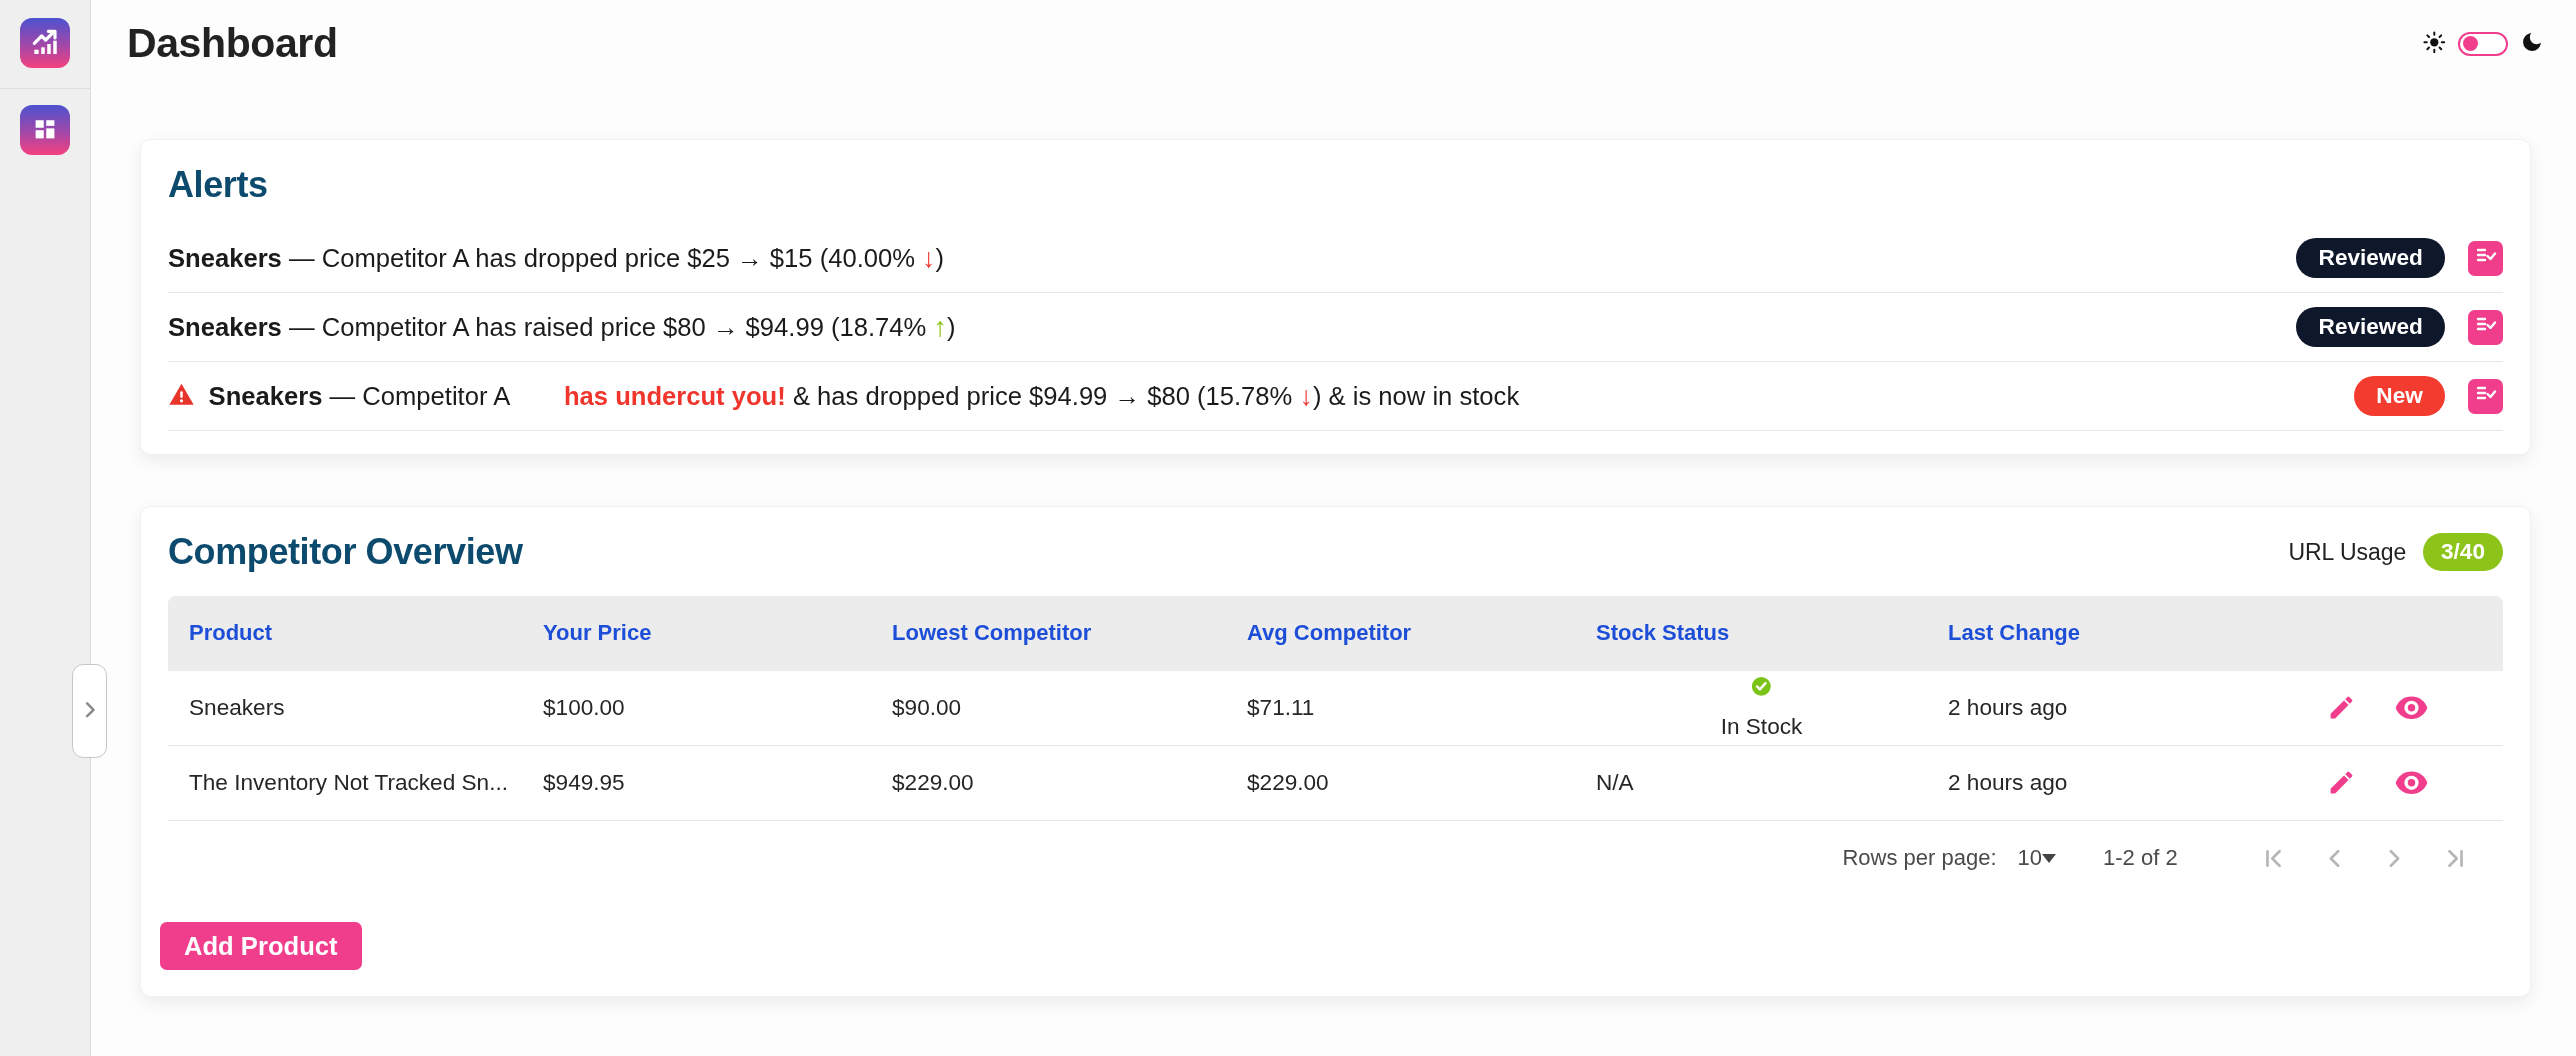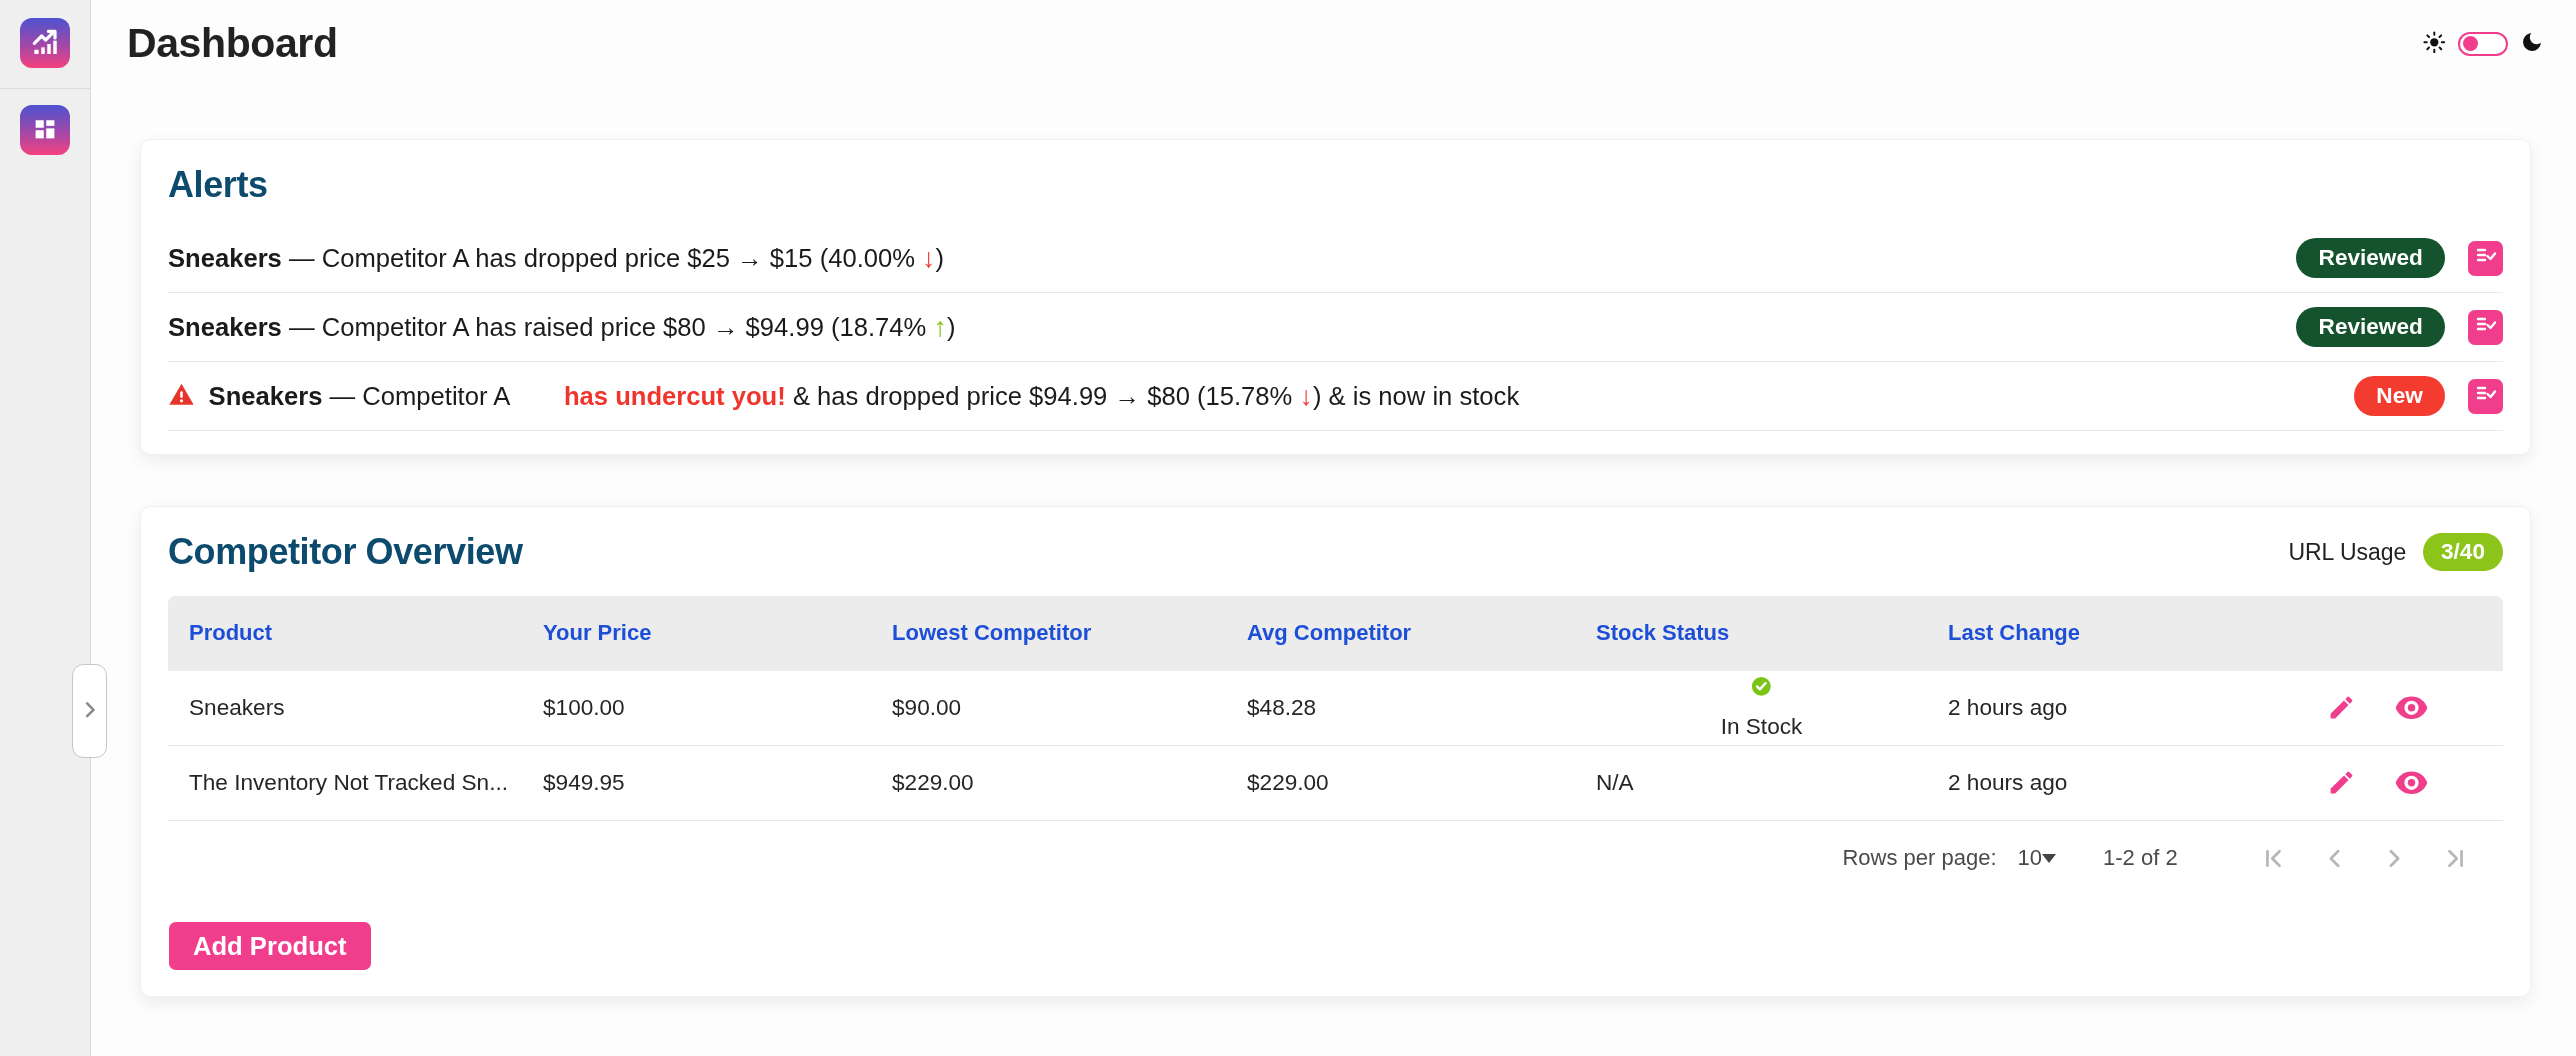--- a/index.html
+++ b/index.html
@@ -28,21 +28,21 @@
   
   .alert-list { margin-top:18px; }
   .alert-row { height:69px; display:flex; align-items:center; border-bottom:1.5px solid #e8e8e8; font-size:25.6px; color:#1b1b1b; }
   .alert-text { flex:1; white-space:nowrap; overflow:hidden; }
   .alert-text b { font-weight:700; }
   .arrow-down { color:#ef3b33; font-size:27px; }
   .arrow-up { color:#8cc41a; font-size:27px; }
   .undercut { color:#f0352c; font-weight:700;margin-left:48px; }
   .warn-ic { margin-right:13.6px; display:inline-flex; vertical-align:-3px; }
   .badge { border-radius:752px; padding:6.8px 22.6px; font-size:22.6px; font-weight:700; color:#fff; margin-right:22.6px; }
-  .badge-green { background:#14532d; }
+  .badge-green { background:#0f172a; }
   .badge-red { background:#f43b30; }
   .ic-btn { width:35px; height:35px; border-radius:6.8px; background:#f13e8c; display:flex; align-items:center; justify-content:center; cursor:pointer; flex:none; }
 
   
   .ov-head { display:flex; align-items:center; justify-content:space-between; }
   .url-usage { display:flex; align-items:center; gap:16.6px; font-size:23px; color:#222; }
   .pill-green { background:#8cc41a; color:#fff; font-weight:700; font-size:22.6px; padding:6px 18px; border-radius:752px; }
 
   .tbl { margin-top:22.6px; }
   .tr { display:grid; grid-template-columns:354px 349px 355px 349px 352px 324px 1fr; align-items:center; }
@@ -53,21 +53,21 @@
   .actions { display:flex; align-items:center; justify-content:flex-end; gap:39px; padding-right:75px !important; }
   .act-ic { cursor:pointer; display:inline-flex; }
 
   .pagination { height:75px; display:flex; align-items:center; justify-content:flex-end; gap:0; font-size:22px; color:#4a4a4a; padding-right:30px; }
   .rpp-label { margin-right:21px; }
   .rpp-select { display:flex; align-items:center; gap:0; margin-right:47px; cursor:pointer; }
   .caret { width:0; height:0; border-left:7.5px solid transparent; border-right:7.5px solid transparent; border-top:9px solid #444; }
   .range { margin-right:53px; }
   .nav-btn { width:35px; height:35px; display:flex; align-items:center; justify-content:center; margin-left:25.6px; cursor:pointer; }
 
-  .add-btn { position:absolute; left:28px; bottom:25.6px; background:#f13e8c; color:#fff; border:none; border-radius:6.8px; font-size:25.6px; font-weight:700; padding:9.8px 24px; font-family:"Liberation Sans", sans-serif; cursor:pointer; }
+  .add-btn { position:absolute; left:19px; bottom:25.6px; background:#f13e8c; color:#fff; border:none; border-radius:6.8px; font-size:25.6px; font-weight:700; padding:9.8px 24px; font-family:"Liberation Sans", sans-serif; cursor:pointer; }
 </style>
 </head>
 <body>
 
 <div class="sidebar">
   <div class="side-top">
     <div class="tile">
       <span>
         <svg width="32" height="32" viewBox="0 0 24 24">
           <path d="M4 13 L9.5 7.5 L12.5 10.5 L18 5" stroke="#fff" stroke-width="2.4" fill="none" stroke-linecap="round" stroke-linejoin="round"></path>
@@ -226,21 +226,21 @@
       <div>Avg Competitor</div>
       <div>Stock Status</div>
       <div>Last Change</div>
       <div></div>
     </div>
 
     <div class="tr trow">
       <div>Sneakers</div>
       <div>$100.00</div>
       <div>$90.00</div>
-      <div>$48.28</div>
+      <div>$71.11</div>
       <div class="stock-cell">
         <span>
           <svg width="22.6" height="22.6" viewBox="0 0 24 24">
               <circle cx="12" cy="12" r="10" fill="#7cc318"></circle>
               <path d="M7.5 12.2 l3 3 l6-6.5" stroke="#fff" stroke-width="2.6" fill="none" stroke-linecap="round" stroke-linejoin="round"></path>
             </svg>
         </span>
         <span>In Stock</span>
       </div>
       <div>2 hours ago</div>

